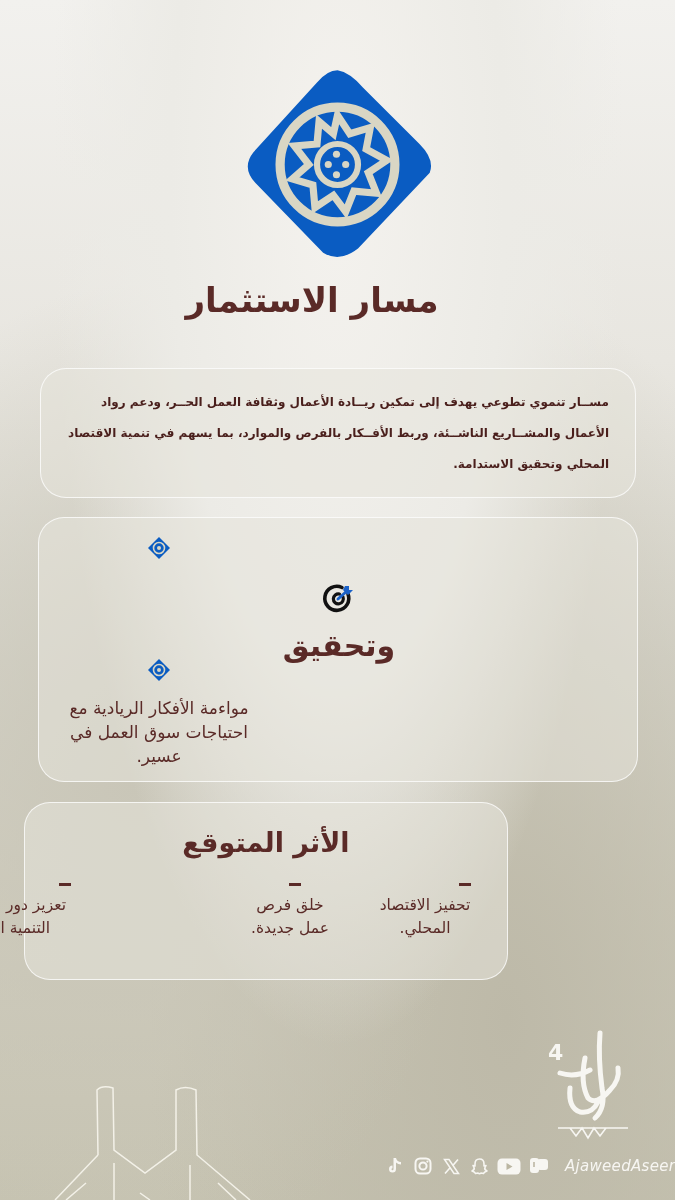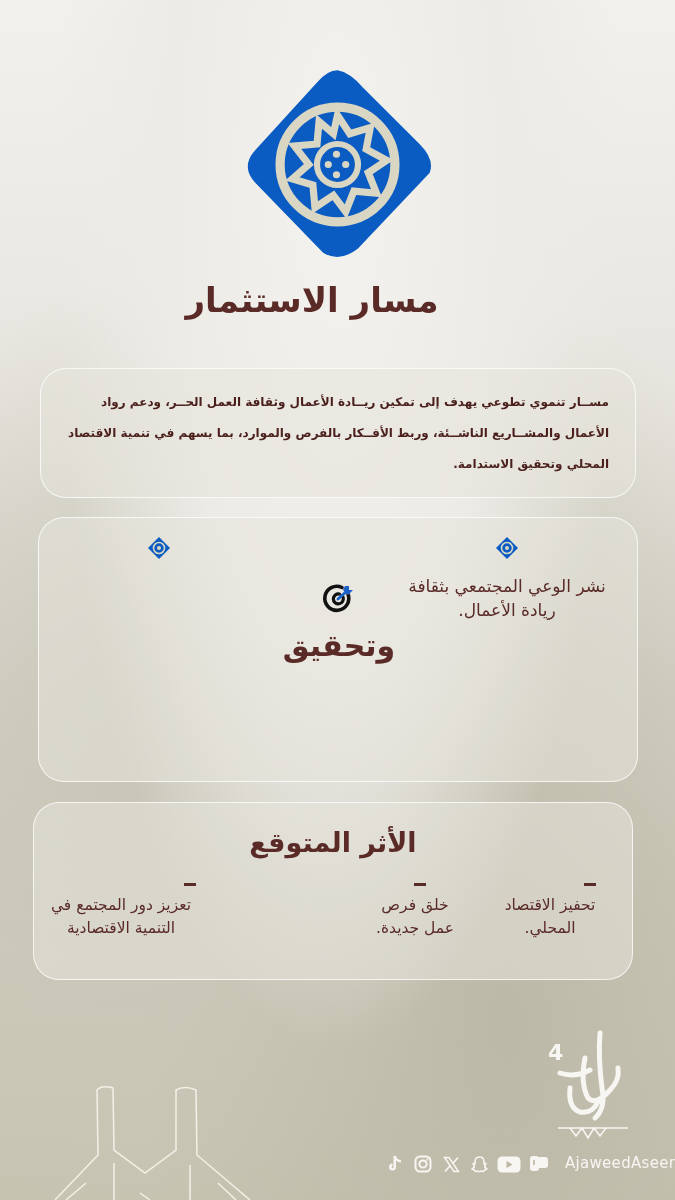--- a/index.html
+++ b/index.html
@@ -32,32 +32,32 @@
       line-height:31px; color:#4a1f1c;
     }
     .goals { left:38px; top:517px; width:600px; height:265px; }
     .goal {
       position:absolute; width:220px; text-align:center; direction:rtl;
       font-size:17px; line-height:24px; color:#5a2a27;
     }
     .goal .gicon { display:block; margin:0 auto 14px auto; width:24px; height:24px; }
     .goals-center { position:absolute; left:230px; width:140px; text-align:center; }
     .goals-title { font-size:30px; font-weight:bold; color:#5a2a27; direction:rtl; }
-    .impact { left:33px; top:802px; width:600px; height:178px; }
+    .impact { left:24px; top:802px; width:484px; height:178px; }
     .impact-title {
       position:absolute; left:0; right:0; top:24px; text-align:center;
       font-size:27px; font-weight:bold; color:#5a2a27; direction:rtl;
     }
     .imp {
       position:absolute; top:80px; direction:rtl; text-align:center;
       font-size:15.5px; line-height:23px; color:#5a2a27;
     }
     .imp .dash { display:block; width:12px; height:3px; background:#5a2a27; margin:0 0 8px 0; }
     .brand { left:540px; top:1028px; width:100px; height:120px; }
-    .social { left:385px; top:1154px; height:24px; display:flex; align-items:flex-start; gap:8px; }
+    .social { left:385px; top:1154px; height:24px; display:flex; align-items:center; gap:8px;font-style:italic; }
     .social .ic { width:20px; height:20px; display:flex; align-items:center; justify-content:center; }
     .handle { color:#f7f6f2; font-size:15px; margin-left:8px; letter-spacing:0.3px; }
     .deco { left:40px; top:1065px; width:230px; height:135px; }
   </style>
 </head>
 <body>
 
 <svg class="abs deco" viewBox="0 0 230 135">
   <path d="M58 90 L57 25 Q62 20 73 23 L74 85 L105 108 L136 85 L136 25 Q145 20 156 25 L157 90 L210 135 M58 90 L15 135 M74 98 L74 135 M46 118 L26 135 M100 128 L110 135 M150 100 L150 135 M178 118 L196 135" fill="none" stroke="#f3f1e8" stroke-width="1.5"></path>
 </svg>
@@ -73,34 +73,34 @@
   <circle cx="99" cy="110" r="3.5" fill="#d9d6c4"></circle>
 </svg>
 
 <div class="abs title">مسار الاستثمار</div>
 
 <div class="abs card intro">
   <p>مســار تنموي تطوعي يهدف إلى تمكين ريــادة الأعمال وثقافة العمل الحــر، ودعم رواد الأعمال والمشــاريع الناشــئة، وربط الأفــكار بالفرص والموارد، بما يسهم في تنمية الاقتصاد المحلي وتحقيق الاستدامة.</p>
 </div>
 
 <div class="abs card goals">
-  <div class="goal" style="right:20px; top:18px;">
-    <svg class="gicon" viewBox="0 0 24 24">
-        <path d="M12 1 L23 12 L12 23 L1 12 Z" fill="#0a5cc2" rx="3"></path>
-        <circle cx="12" cy="12" r="5.5" fill="none" stroke="#d9d6c4" stroke-width="1.6"></circle>
-        <circle cx="12" cy="12" r="2" fill="#d9d6c4"></circle>
-      </svg>
-    <span>نشر الوعي المجتمعي بثقافة ريادة الأعمال.</span>
-  </div>
   <div class="goal" style="left:10px; top:18px;">
     <svg class="gicon" viewBox="0 0 24 24">
         <path d="M12 1 L23 12 L12 23 L1 12 Z" fill="#0a5cc2"></path>
         <circle cx="12" cy="12" r="5.5" fill="none" stroke="#d9d6c4" stroke-width="1.6"></circle>
         <circle cx="12" cy="12" r="2" fill="#d9d6c4"></circle>
       </svg>
+  </div>
+  <div class="goal" style="left:10px; top:140px;">
+    <svg class="gicon" viewBox="0 0 24 24">
+        <path d="M12 1 L23 12 L12 23 L1 12 Z" fill="#0a5cc2"></path>
+        <circle cx="12" cy="12" r="5.5" fill="none" stroke="#d9d6c4" stroke-width="1.6"></circle>
+        <circle cx="12" cy="12" r="2" fill="#d9d6c4"></circle>
+      </svg>
+    <span>مواءمة الأفكار الريادية مع احتياجات سوق العمل في عسير.</span>
   </div>
   <div class="goals-center" style="top:64px;">
     <svg width="34" height="34" viewBox="0 0 34 34" style="display:block;margin:0 auto 12px auto;">
       <path d="M26 12 A12 12 0 1 1 20 5.5" fill="none" stroke="#111" stroke-width="3.6" stroke-linecap="round"></path>
       <path d="M21 15 A5 5 0 1 1 17.5 12" fill="none" stroke="#111" stroke-width="3.2" stroke-linecap="round"></path>
       <line x1="16" y1="17" x2="25" y2="9" stroke="#1b62c8" stroke-width="3" stroke-linecap="round"></line>
       <path d="M23 4 L27 4 L27 8 L31 8 L26 13 L21 8 Z" fill="#1b62c8"></path>
     </svg>
     <div class="goals-title">وتحقيق</div>
   </div>

